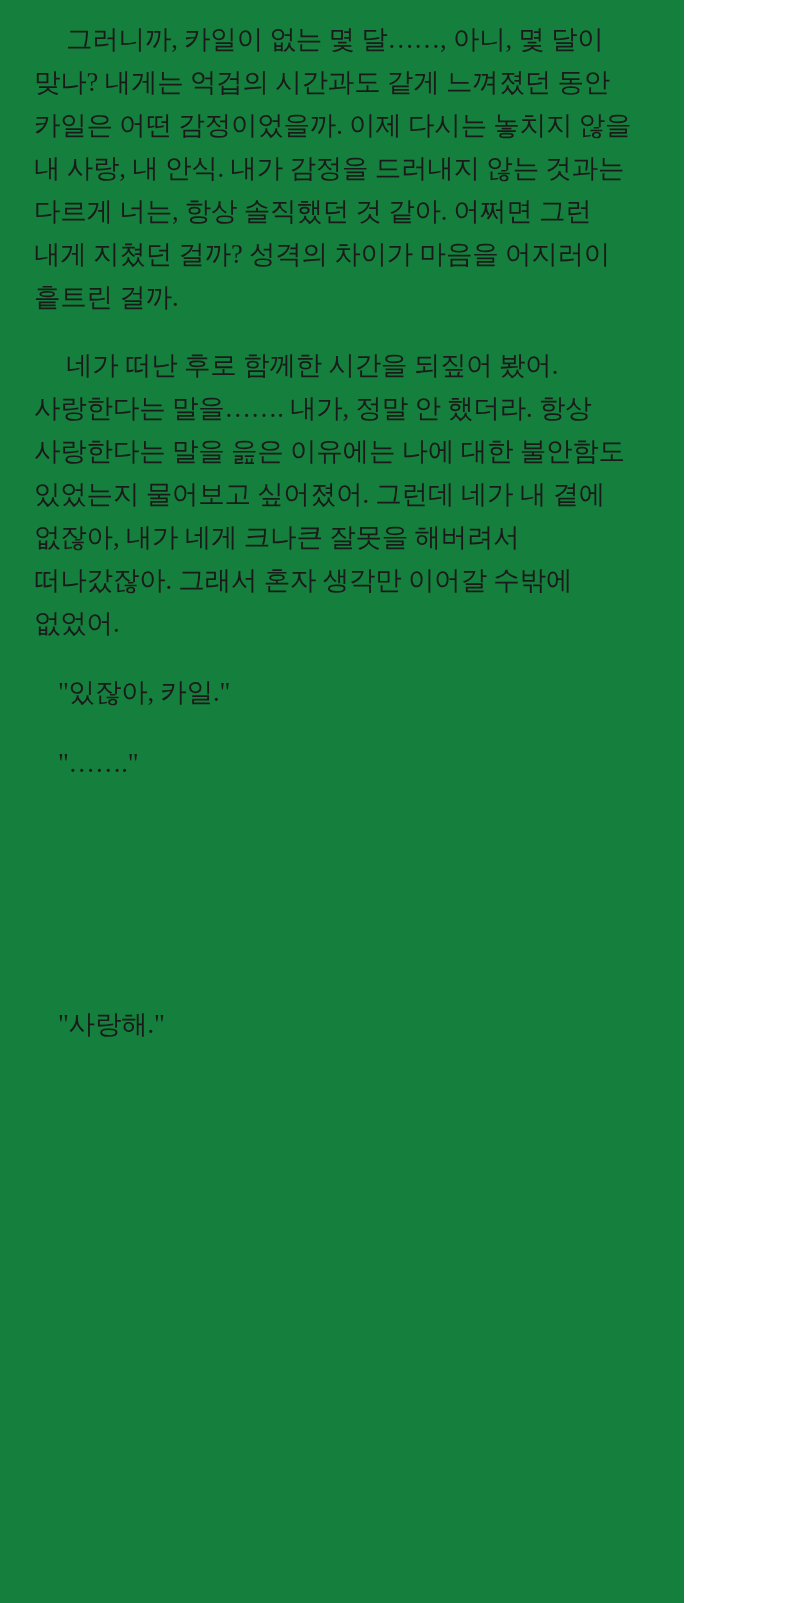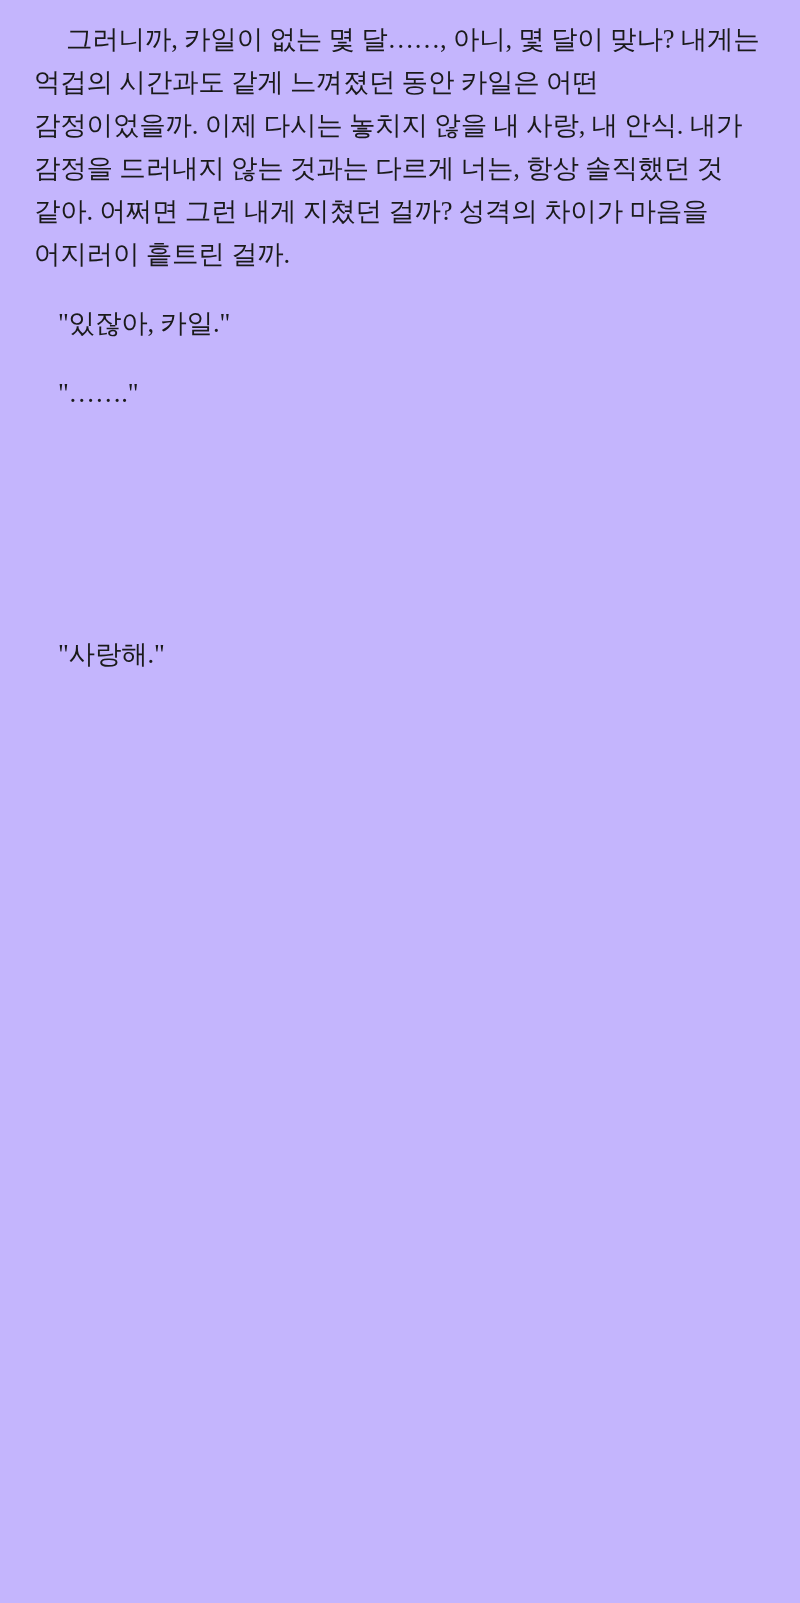--- a/index.html
+++ b/index.html
@@ -7,25 +7,25 @@
     padding: 0;
     background: #ffffff;
   }
   body {
     width: 800px;
     min-height: 1603px;
     font-family: "Liberation Serif", "DejaVu Serif", serif;
     color: #1a1a1a;
   }
   .page {
-    width: 800px;
+    width: 684px;
     min-height: 1603px;
     box-sizing: border-box;
     padding: 18px 34px 0 34px;
-    background: #c4b5fd;
+    background: #15803d;
   }
   .para {
     margin: 0 0 26px 0;
     font-size: 26.5px;
     line-height: 1.62;
     text-align: left;
     letter-spacing: -0.2px;
     word-break: keep-all;
   }
   .para.indent {
@@ -39,20 +39,21 @@
     height: 190px;
   }
 </style>
 </head>
 <body>
 
 <div class="page">
 
   <p class="para indent">그러니까, 카일이 없는 몇 달……, 아니, 몇 달이 맞나? 내게는 억겁의 시간과도 같게 느껴졌던 동안 카일은 어떤 감정이었을까. 이제 다시는 놓치지 않을 내 사랑, 내 안식. 내가 감정을 드러내지 않는 것과는 다르게 너는, 항상 솔직했던 것 같아. 어쩌면 그런 내게 지쳤던 걸까? 성격의 차이가 마음을 어지러이 흩트린 걸까.</p>
 
+  <p class="para indent">네가 떠난 후로 함께한 시간을 되짚어 봤어. 사랑한다는 말을……. 내가, 정말 안 했더라. 항상 사랑한다는 말을 읊은 이유에는 나에 대한 불안함도 있었는지 물어보고 싶어졌어. 그런데 네가 내 곁에 없잖아, 내가 네게 크나큰 잘못을 해버려서 떠나갔잖아. 그래서 혼자 생각만 이어갈 수밖에 없었어.</p>
 
 
   <p class="para dialogue">"있잖아, 카일."</p>
 
   <p class="para dialogue">"……."</p>
 
   <div class="spacer"></div>
 
   <p class="para dialogue">"사랑해."</p>
 

